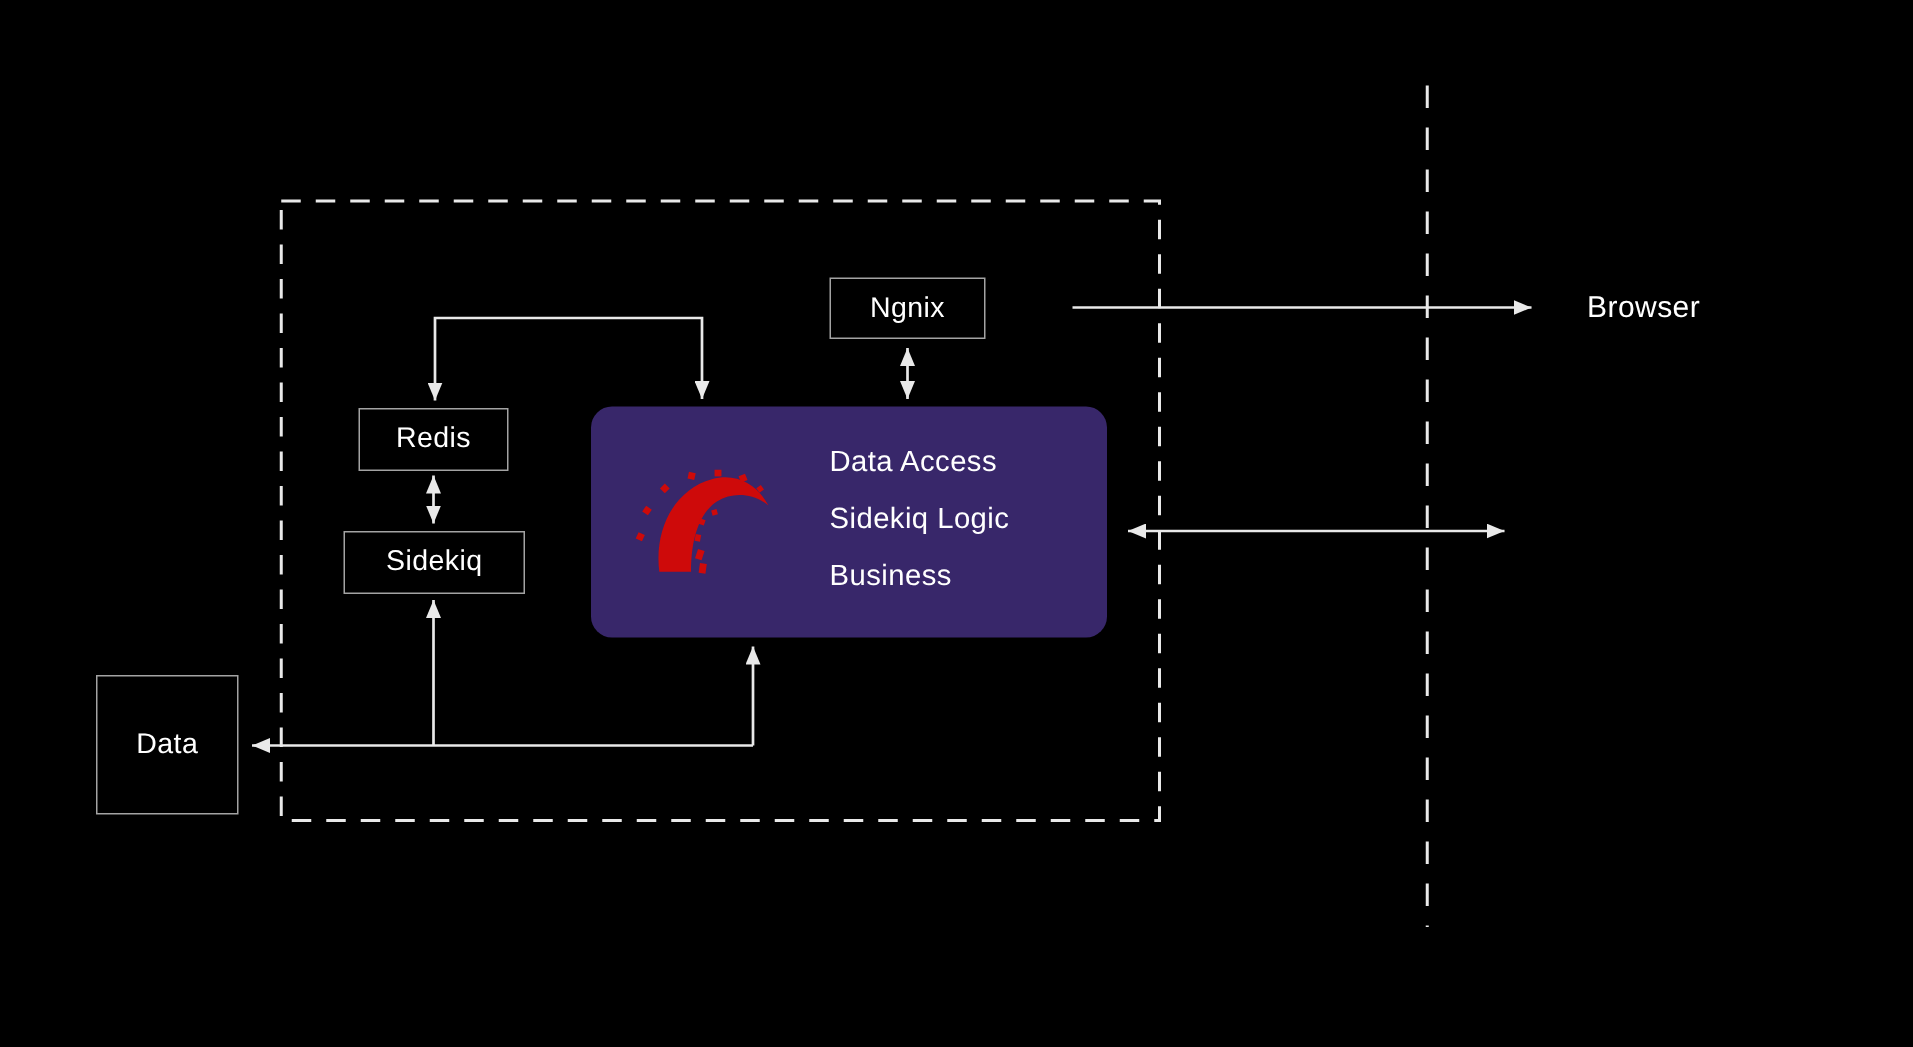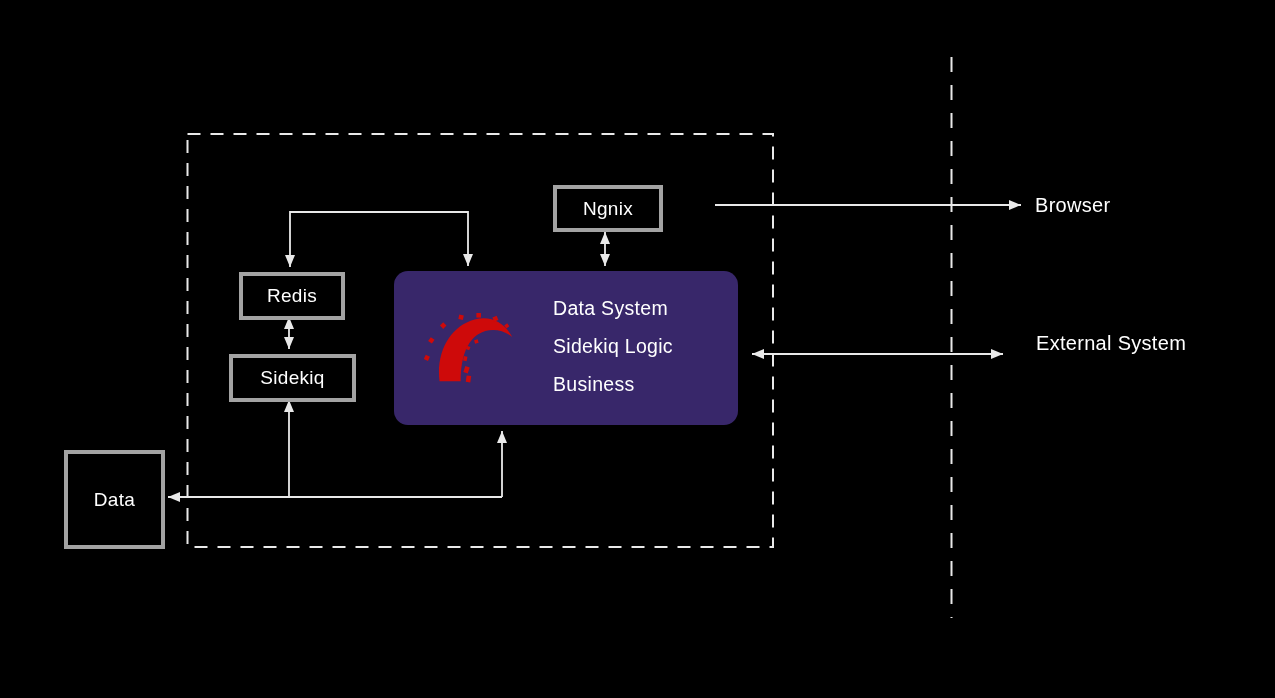--- a/index.html
+++ b/index.html
@@ -1,32 +1,32 @@
 <!DOCTYPE html>
 <html><head>
 <meta charset="utf-8">
 <style>
   html,body{margin:0;padding:0;background:#000;}
   .canvas{position:relative;width:1275px;height:698px;background:#000;overflow:hidden;
           font-family:"Liberation Sans", sans-serif;color:#fff;}
   svg.layer{position:absolute;left:0;top:0;}
   .node{position:absolute;display:flex;align-items:center;justify-content:center;
-        background:#000;border:4px solid #a3a3a3;color:#fff;font-size:19px;letter-spacing:.3px;}
+        background:#000;border:1px solid #a3a3a3;color:#fff;font-size:19px;letter-spacing:.3px;}
   .node-ngnix{left:553px;top:185px;width:102px;height:39px;}
   .node-redis{left:239px;top:272px;width:98px;height:40px;}
   .node-sidekiq{left:229px;top:354px;width:119px;height:40px;}
   .node-data{left:64px;top:450px;width:93px;height:91px;}
   .rails-box{position:absolute;left:394px;top:271px;width:344px;height:154px;
              background:#38276a;border-radius:14px;}
   .rails-text{position:absolute;left:159px;top:24px;display:flex;flex-direction:column;gap:12px;
               font-size:19.5px;letter-spacing:.3px;}
   .rails-text div{line-height:26px;}
   .rails-logo{position:absolute;left:23px;top:42px;}
   .side-label{position:absolute;font-size:20px;letter-spacing:.3px;line-height:26px;}
-  .label-browser{left:1035px;top:192px;}
+  .label-browser{left:1058px;top:192px;}
   .label-external{left:1036px;top:330px;}
 </style>
 </head>
 <body>
 
 <div class="canvas">
 
   <svg class="layer" width="1275" height="698" viewBox="0 0 1275 698">
     <defs>
       <marker id="ah" markerWidth="12" markerHeight="10" refX="12" refY="5" orient="auto" markerUnits="userSpaceOnUse">
@@ -96,25 +96,24 @@
         <rect x="95" y="12" width="4" height="4" transform="rotate(-35 97 14)"></rect>
 
         <rect x="62" y="29" width="4" height="4" transform="rotate(-15 64 31)"></rect>
         <rect x="53" y="36" width="4" height="4" transform="rotate(20 55 38)"></rect>
         <rect x="50" y="47" width="4" height="5" transform="rotate(10 52 49)"></rect>
         <rect x="51" y="58" width="5" height="7" transform="rotate(18 53 61)"></rect>
         <rect x="53" y="68" width="5" height="7" transform="rotate(8 55 71)"></rect>
       </g>
     </svg>
     <div class="rails-text">
-      <div>Data System</div>
+      <div>Data Access</div>
       <div>Sidekiq Logic</div>
       <div>Business</div>
     </div>
   </div>
 
   <div class="side-label label-browser">Browser</div>
 
   <div class="side-label label-external">
-    <div>External System</div>
   </div>
 
 </div>
 
 </body></html>

